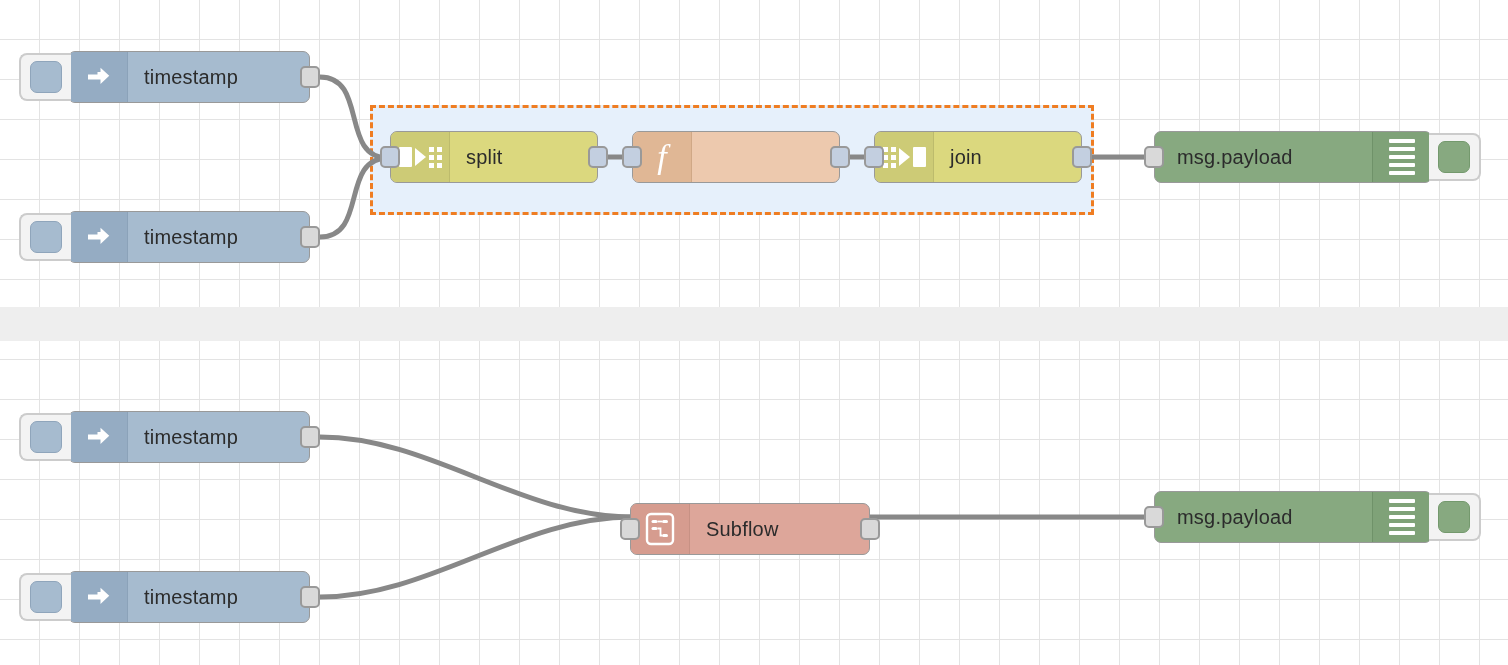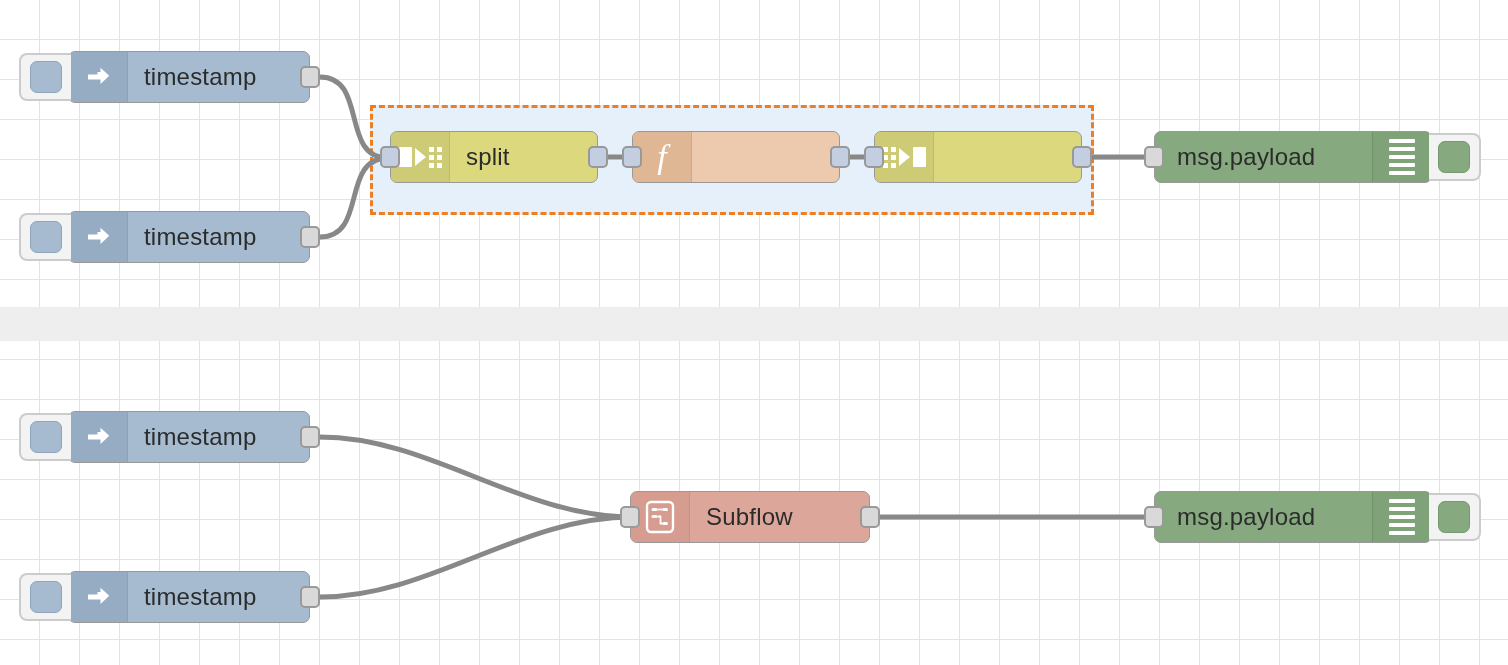--- a/index.html
+++ b/index.html
@@ -80,21 +80,21 @@
     justify-content: center;
     border-right: 1px solid rgba(0,0,0,0.14);
     border-radius: 6px 0 0 6px;
     background: rgba(0,0,0,0.045);
   }
   .node-label {
     flex: 1 1 auto;
     display: flex;
     align-items: center;
     padding: 0 16px;
-    font-size: 24px;
+    font-size: 20px;
     color: #2b2b2b;
     white-space: nowrap;
     letter-spacing: 0.2px;
   }
 
   
   .port {
     position: absolute;
     width: 20px;
     height: 22px;
@@ -162,20 +162,21 @@
   }
   .node-function .node-icon-box {
     background: #e0b795;
     border-right: 1px solid #d0a886;
   }
 
   
   .node-subflow {
     background: #dda69a;
     width: 240px;
+    margin-top: 12px;
   }
   .node-subflow .node-icon-box {
     background: #d69c8f;
     border-right: 1px solid #c79184;
   }
 
   
   .node-debug {
     background: #87a980;
     width: 278px;
@@ -352,20 +353,21 @@
             <i></i>
             <i></i>
             <i></i>
             <i></i>
             <i></i>
         </span>
         <span class="g-tri"></span>
         <span class="g-square"></span>
       </div>
     </div>
+    <div class="node-label">join</div>
     <div class="port in blue"></div>
     <div class="port out blue"></div>
   </div>
 
   <div class="node node-debug" style="left:1154px; top:131px;">
     <div class="node-label">msg.payload</div>
     <div class="debug-icon-box">
       <span class="debug-bars">
           <i></i>
           <i></i>

